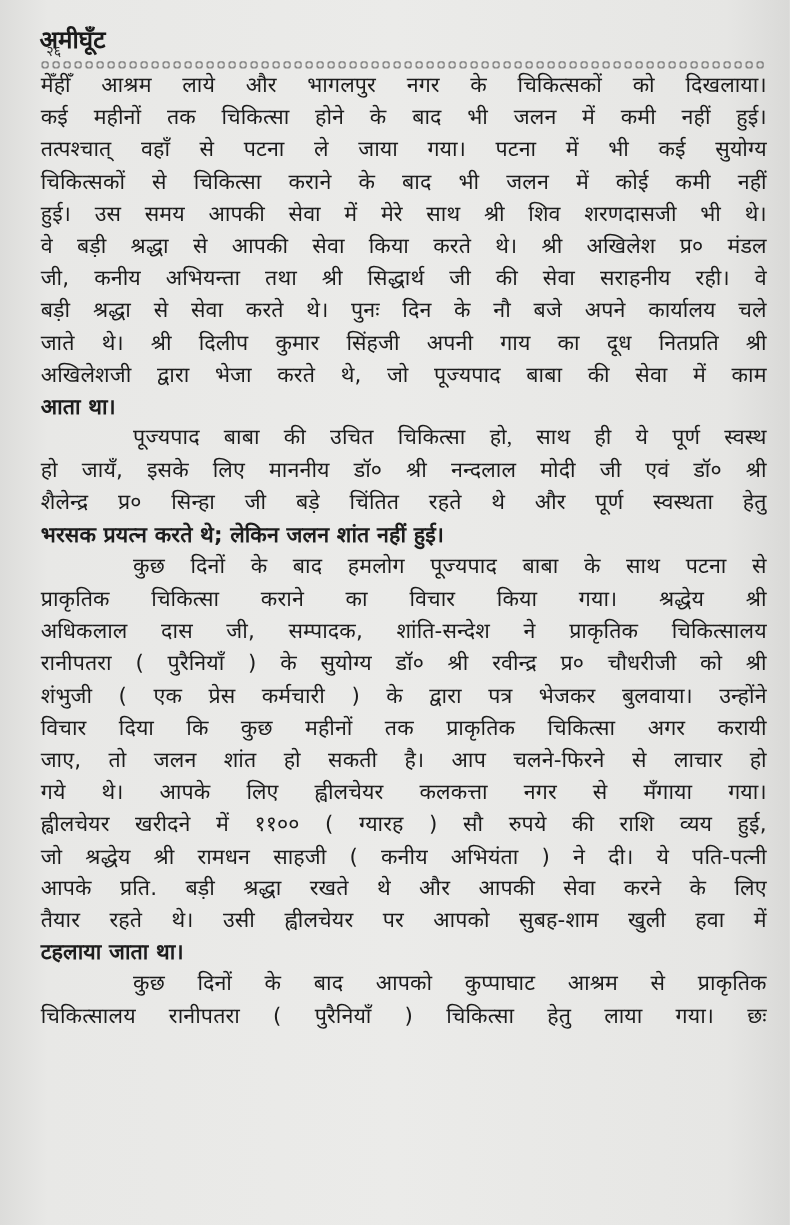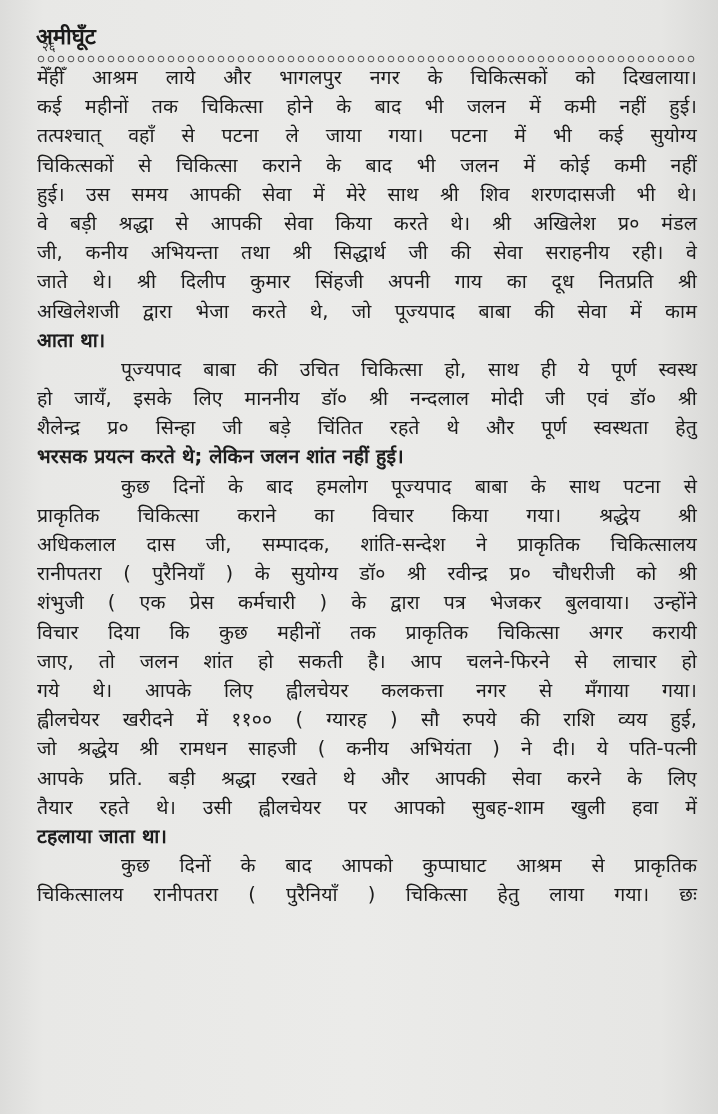--- a/index.html
+++ b/index.html
@@ -34,41 +34,42 @@
   }
   .body-text {
     position: absolute; left: 37px; top: 63px; width: 660px;
   }
   .line {
     height: 29.2px; line-height: 29.2px;
     font-size: 19.5px; white-space: nowrap;
     text-align: justify; text-align-last: justify;
     letter-spacing: 0.1px;
   }
-  .line.indent { padding-left: 84px; box-sizing: border-box; }
+  .line.indent { padding-left: 84px; box-sizing: border-box; font-family: Liberation Serif, serif; }
   .line.last { text-align-last: left; font-weight: bold; }
 </style>
 </head>
 <body>
 
 <div class="page">
   <div class="header">
     <span class="page-number">२६</span>
     <div class="running-title">अमीघूँट</div>
   </div>
   <div class="ornament-rule"></div>
 
   <div class="body-text">
     <div class="line">मेँहीँ आश्रम लाये और भागलपुर नगर के चिकित्सकों को दिखलाया।</div>
     <div class="line">कई महीनों तक चिकित्सा होने के बाद भी जलन में कमी नहीं हुई।</div>
     <div class="line">तत्पश्चात् वहाँ से पटना ले जाया गया। पटना में भी कई सुयोग्य</div>
     <div class="line">चिकित्सकों से चिकित्सा कराने के बाद भी जलन में कोई कमी नहीं</div>
     <div class="line">हुई। उस समय आपकी सेवा में मेरे साथ श्री शिव शरणदासजी भी थे।</div>
     <div class="line">वे बड़ी श्रद्धा से आपकी सेवा किया करते थे। श्री अखिलेश प्र० मंडल</div>
     <div class="line">जी, कनीय अभियन्ता तथा श्री सिद्धार्थ जी की सेवा सराहनीय रही। वे</div>
+    <div class="line">बड़ी श्रद्धा से सेवा करते थे। पुनः दिन के नौ बजे अपने कार्यालय चले</div>
     <div class="line">जाते थे। श्री दिलीप कुमार सिंहजी अपनी गाय का दूध नितप्रति श्री</div>
     <div class="line">अखिलेशजी द्वारा भेजा करते थे, जो पूज्यपाद बाबा की सेवा में काम</div>
     <div class="line last">आता था।</div>
     <div class="line indent">पूज्यपाद बाबा की उचित चिकित्सा हो, साथ ही ये पूर्ण स्वस्थ</div>
     <div class="line">हो जायँ, इसके लिए माननीय डॉ० श्री नन्दलाल मोदी जी एवं डॉ० श्री</div>
     <div class="line">शैलेन्द्र प्र० सिन्हा जी बड़े चिंतित रहते थे और पूर्ण स्वस्थता हेतु</div>
     <div class="line last">भरसक प्रयत्न करते थे; लेकिन जलन शांत नहीं हुई।</div>
     <div class="line indent">कुछ दिनों के बाद हमलोग पूज्यपाद बाबा के साथ पटना  से</div>
     <div class="line">प्राकृतिक चिकित्सा कराने का विचार किया गया। श्रद्धेय श्री</div>
     <div class="line">अधिकलाल दास जी, सम्पादक, शांति-सन्देश ने प्राकृतिक चिकित्सालय</div>

